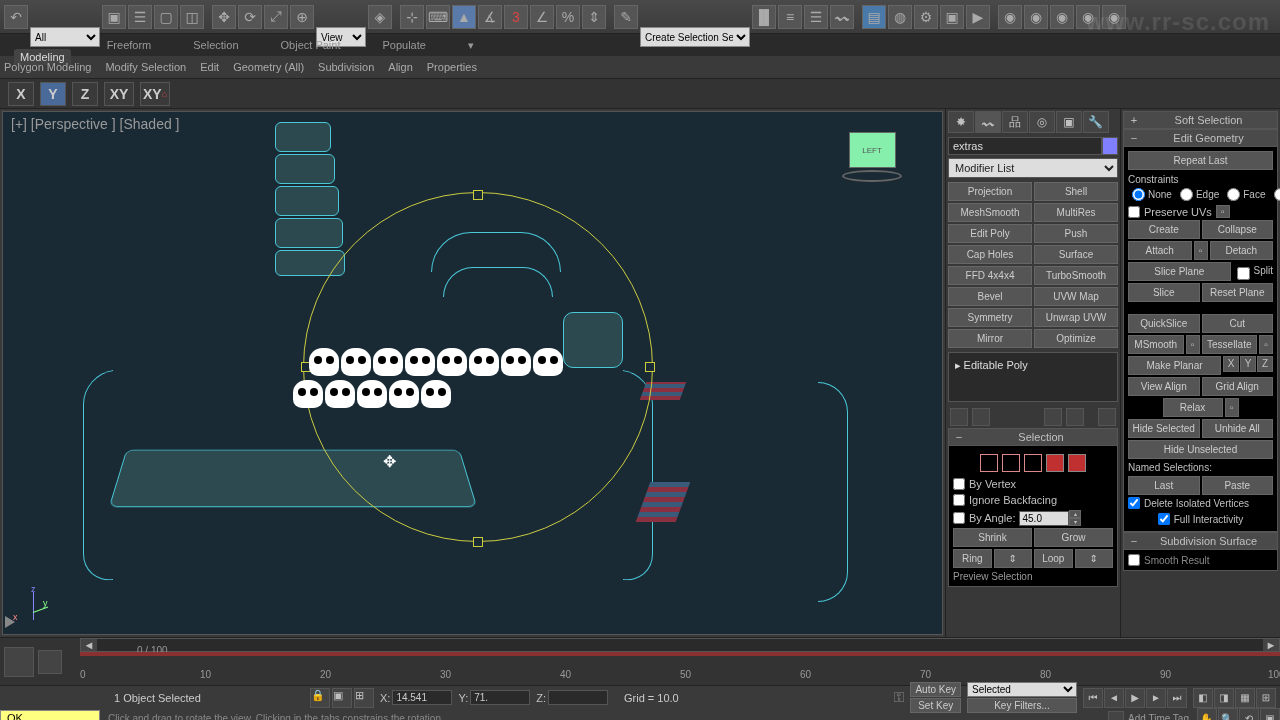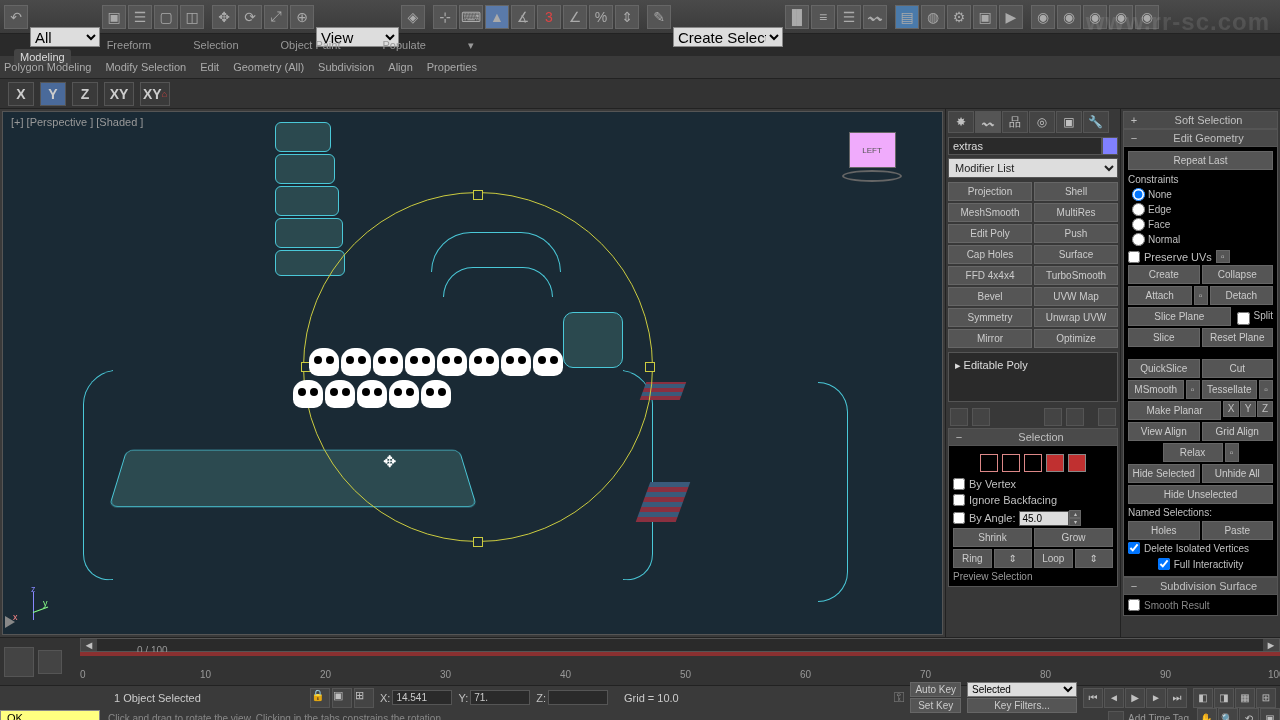--- a/index.html
+++ b/index.html
@@ -1,20 +1,20 @@
 <!DOCTYPE html>
 <html><head>
 <meta charset="utf-8">
 <style>
 * { margin: 0; padding: 0; box-sizing: border-box; font-family: Arial, sans-serif; }
 body { background: #3a3a3a; color: #c0c0c0; font-size: 11px; overflow: hidden; width: 1280px; height: 720px; }
 
 
 .top-toolbar { height: 34px; background: linear-gradient(#4a4a4a, #3a3a3a); border-bottom: 1px solid #222; display: flex; align-items: center; padding: 2px 4px; gap: 2px; }
-.top-toolbar select { background: #ddd; border: 1px solid #888; font-size: 15px; height: 20px; margin-top: 41px; }
+.top-toolbar select { background: #ddd; border: 1px solid #888; font-size: 10px; height: 20px; margin-top: 41px; }
 .tb-icon { width: 24px; height: 24px; background: #555; border: 1px solid #666; display: flex; align-items: center; justify-content: center; font-size: 14px; color: #aaa; cursor: pointer; }
 .tb-sep { width: 4px; }
 
 
 .ribbon-tabs { height: 22px; background: #2a2a2a; display: flex; align-items: center; padding-left: 14px; gap: 30px; }
 .ribbon-tab { color: #999; cursor: pointer; padding: 2px 6px; }
 .ribbon-tab.active { background: #444; border-radius: 3px 3px 0 0; color: #ddd; margin-top: 24px; }
 
 
 .sub-ribbon { height: 23px; background: #3a3a3a; border-bottom: 1px solid #222; display: flex; align-items: center; gap: 6px; }
@@ -22,21 +22,21 @@
 
 
 .axis-bar { height: 30px; background: #333; border-bottom: 1px solid #222; display: flex; align-items: center; padding-left: 8px; gap: 6px; }
 .axis-btn { width: 26px; height: 24px; background: #3a3a3a; border: 1px solid #555; color: #ccc; display: flex; align-items: center; justify-content: center; font-weight: bold; font-size: 14px; cursor: pointer; }
 .axis-btn.active { background: #4a6a9a; }
 .axis-btn.xy { width: 30px; }
 
 
 .main-area { display: flex; height: 528px; }
 .viewport { flex: 1; background: #1a2a35; border: 1px solid #555; position: relative; margin: 2px; overflow: hidden; }
-.viewport-label { position: absolute; top: 4px; left: 8px; color: #999; font-size: 11px; text-align: right; }
+.viewport-label { position: absolute; top: 4px; left: 8px; color: #999; font-size: 14px; text-align: right; }
 .viewport-axis { position: absolute; bottom: 10px; left: 10px; width: 40px; height: 40px; }
 .viewport-axis .z { position: absolute; left: 18px; top: 0; color: #88f; font-size: 9px; }
 .viewport-axis .y { position: absolute; left: 30px; top: 14px; color: #8f8; font-size: 9px; }
 .viewport-axis .x { position: absolute; left: 0; top: 28px; color: #f88; font-size: 9px; }
 .viewcube { position: absolute; top: 20px; right: 30px; width: 80px; height: 60px; }
 
 
 .right-panel { width: 175px; background: #383838; border-left: 1px solid #222; padding: 2px; overflow-y: auto; }
 .right-panel2 { width: 160px; background: #383838; border-left: 1px solid #222; padding: 2px; overflow-y: auto; }
 
@@ -71,21 +71,21 @@
 .chk-row { display: flex; align-items: center; gap: 4px; padding: 2px 0; }
 .chk-row input[type=checkbox] { width: 12px; height: 12px; }
 .spinner { display: flex; align-items: center; }
 .spinner input { width: 50px; background: #ddd; border: 1px solid #555; padding: 1px 2px; font-size: 10px; }
 .spinner .arrows { width: 12px; display: flex; flex-direction: column; }
 .spinner .arrows span { height: 8px; background: #555; border: 1px solid #666; font-size: 6px; text-align: center; line-height: 6px; }
 
 .btn-row { display: flex; gap: 2px; }
 .btn-row .mod-btn { flex: 1; }
 
-.constraint-grid { display: grid; grid-template-columns: 1fr; gap: 2px 8px; padding: 2px 4px; }
+.constraint-grid { display: grid; grid-template-columns: 1fr 1fr 1fr 1fr; gap: 2px 8px; padding: 2px 4px; }
 .radio-item { display: flex; align-items: center; gap: 3px; font-size: 10px; }
 
 .axis-mini { display: flex; gap: 1px; }
 .axis-mini span { width: 16px; height: 16px; background: #555; border: 1px solid #666; text-align: center; font-size: 10px; line-height: 14px; }
 
 
 .timeline-area { height: 48px; background: #333; border-top: 1px solid #222; display: flex; }
 .tl-left { width: 80px; display: flex; align-items: center; gap: 4px; padding: 4px; }
 .tl-main { flex: 1; position: relative; }
 .tl-scrollbar { height: 14px; background: #2a2a2a; border: 1px solid #555; display: flex; align-items: center; }
@@ -137,21 +137,21 @@
   <select style="width:70px"><option>All</option></select>
   <div class="tb-icon">▣</div>
   <div class="tb-icon">☰</div>
   <div class="tb-icon">▢</div>
   <div class="tb-icon">◫</div>
   <div class="tb-sep"></div>
   <div class="tb-icon">✥</div>
   <div class="tb-icon">⟳</div>
   <div class="tb-icon">⤢</div>
   <div class="tb-icon">⊕</div>
-  <select style="width:83px"><option>View</option></select>
+  <select style="width:50px"><option>View</option></select>
   <div class="tb-icon">◈</div>
   <div class="tb-sep"></div>
   <div class="tb-icon">⊹</div>
   <div class="tb-icon">⌨</div>
   <div class="tb-icon" style="background:#5a7aaa">▲</div>
   <div class="tb-icon">∡</div>
   <div class="tb-icon" style="color:#d44">3</div>
   <div class="tb-icon">∠</div>
   <div class="tb-icon">%</div>
   <div class="tb-icon">⇕</div>
@@ -249,21 +249,21 @@
       <div class="skull"></div>
         <div class="skull"></div>
         <div class="skull"></div>
         <div class="skull"></div>
         <div class="skull"></div>
     </div>
 
     <div style="position:absolute; left:380px; top:340px; width:20px; height:20px; color:#fff; font-size:16px">✥</div>
 
     <div class="viewcube">
-      <div style="width:47px;height:36px;background:#f0abfc;border:1px solid #666;margin:0 auto;display:flex;align-items:center;justify-content:center;font-size:8px;color:#555">LEFT</div>
+      <div style="width:47px;height:36px;background:#86efac;border:1px solid #666;margin:0 auto;display:flex;align-items:center;justify-content:center;font-size:8px;color:#555">LEFT</div>
       <div style="width:60px;height:12px;border:2px solid #666;border-radius:50%;margin:2px auto 0"></div>
     </div>
 
     <div class="viewport-axis">
       <div class="z">z</div>
         <div class="y">y</div>
         <div class="x">x</div>
       <div style="position:absolute;left:20px;top:8px;width:1px;height:28px;background:#88f"></div>
       <div style="position:absolute;left:20px;top:28px;width:16px;height:1px;background:#8f8;transform:rotate(-20deg);transform-origin:left"></div>
     </div>
@@ -442,21 +442,21 @@
           <div class="mod-btn" style="flex:0 0 60px">Relax</div>
           <div class="mod-btn" style="flex:0 0 14px;padding:3px 0">▫</div>
         </div>
       <div class="btn-row" style="margin-top:2px">
           <div class="mod-btn">Hide Selected</div>
           <div class="mod-btn">Unhide All</div>
         </div>
       <div class="mod-btn" style="width:100%;margin-top:2px">Hide Unselected</div>
       <div style="font-size:10px;padding:3px 0">Named Selections:</div>
       <div class="btn-row">
-          <div class="mod-btn">Holes</div>
+          <div class="mod-btn">Last</div>
           <div class="mod-btn">Paste</div>
         </div>
       <div class="chk-row">
           <input type="checkbox" checked="" style="">
           <span style="font-size:10px">Delete Isolated Vertices</span>
         </div>
       <div class="chk-row" style="justify-content:center">
           <input type="checkbox" checked="" style="">
           <span style="font-size:10px">Full Interactivity</span>
         </div>

